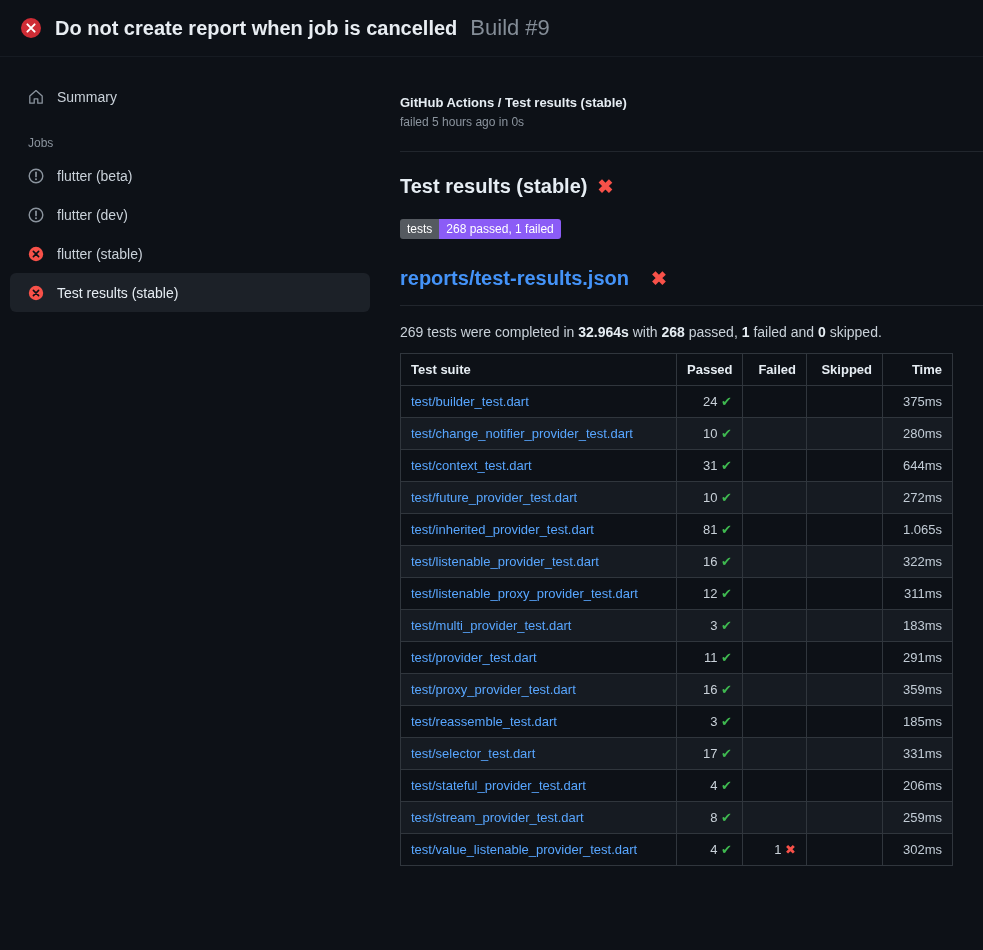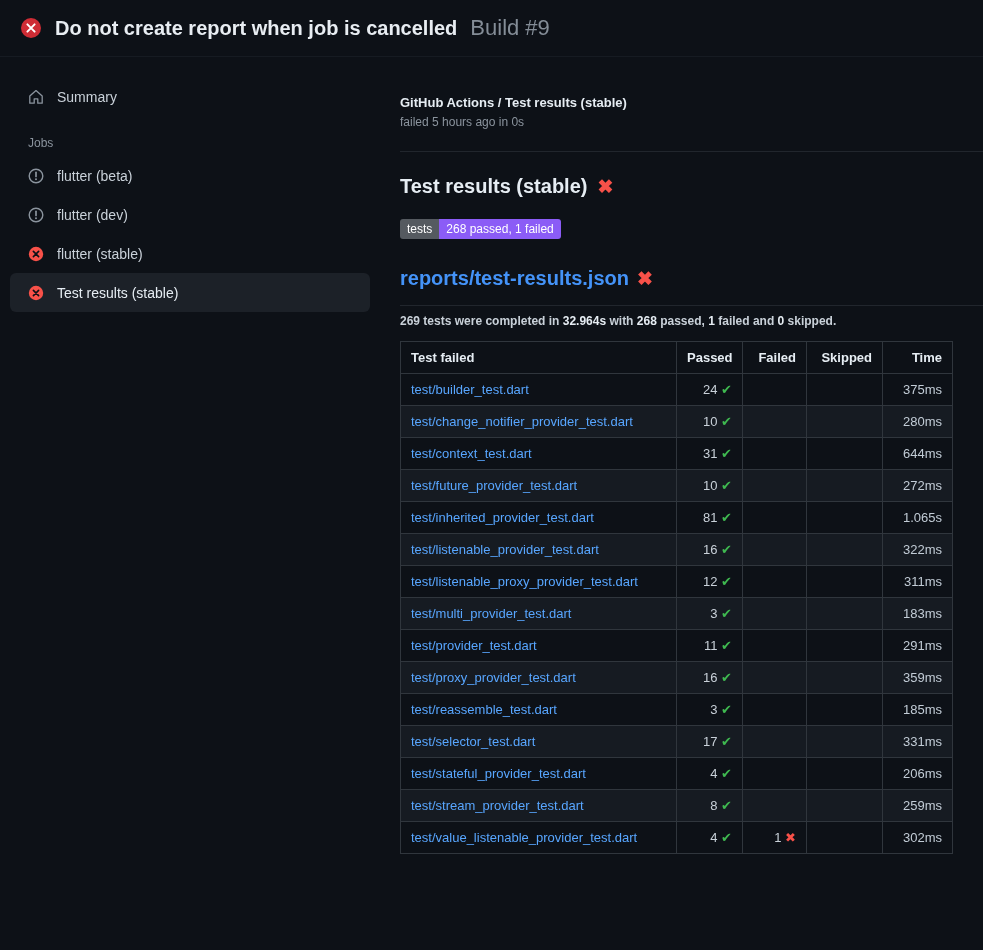--- a/index.html
+++ b/index.html
@@ -23,23 +23,23 @@
   
   main { flex:1; padding-top:38px; min-width:0; }
   .breadcrumb { font-size:13px; font-weight:700; color:#e6edf3; }
   .status-line { margin-top:5px; font-size:12px; color:#8b949e; }
   .divider { border:none; border-top:1px solid #21262d; margin-top:22px; }
   .section-title { margin-top:23px; display:flex; align-items:center; gap:10px; font-size:20px; font-weight:700; color:#e6edf3; }
   .x-mark { color:#f85149; font-size:19px; font-weight:700; line-height:1; }
   .badge { display:inline-flex; margin-top:21px; font-size:12px; line-height:1; border-radius:3px; overflow:hidden; }
   .badge .key { background:#555a60; color:#ffffff; padding:4px 7px; }
   .badge .val { background:#8b5cf6; color:#ffffff; padding:4px 7px; }
-  .report-heading { margin-top:28px; padding-bottom:15px; border-bottom:1px solid #21262d; display:flex; align-items:center; gap:8px; }
+  .report-heading { margin-top:28px; padding-bottom:15px; border-bottom:1px solid #21262d; display:flex; align-items:center; gap:22px; }
   .report-link { font-size:20px; font-weight:700; color:#4493f8; text-decoration:none; }
-  .summary-line { margin-top:8px; font-size:12px; color:#c9d1d9;font-weight:bold; }
+  .summary-line { margin-top:18px; font-size:14px; color:#c9d1d9; }
   .summary-line b { color:#e6edf3; }
 
   
   table { margin-top:13px; border-collapse:collapse; table-layout:fixed; width:552px; font-size:13px; }
   th,td { border:1px solid #30363d; padding:8px 10px; overflow:hidden; white-space:nowrap; }
   thead th { color:#e6edf3; font-weight:700; text-align:left; }
   th.num, td.num, th.time, td.time { text-align:right; }
   tbody tr:nth-child(even) { background:#161b22; }
   td.suite a { color:#58a6ff; text-decoration:none; }
   .check { color:#3fb950; }
@@ -138,21 +138,21 @@
     <table>
       <colgroup>
         <col style="width:276px">
           <col style="width:66px">
           <col style="width:64px">
           <col style="width:76px">
           <col style="width:70px">
       </colgroup>
       <thead>
         <tr>
-          <th class="suite">Test failed</th>
+          <th class="suite">Test suite</th>
           <th class="num">Passed</th>
           <th class="num">Failed</th>
           <th class="num">Skipped</th>
           <th class="time">Time</th>
         </tr>
       </thead>
       <tbody>
           <tr>
             <td class="suite"><a href="#">test/builder_test.dart</a></td>
             <td class="num">24 <span class="check">✔</span></td>

